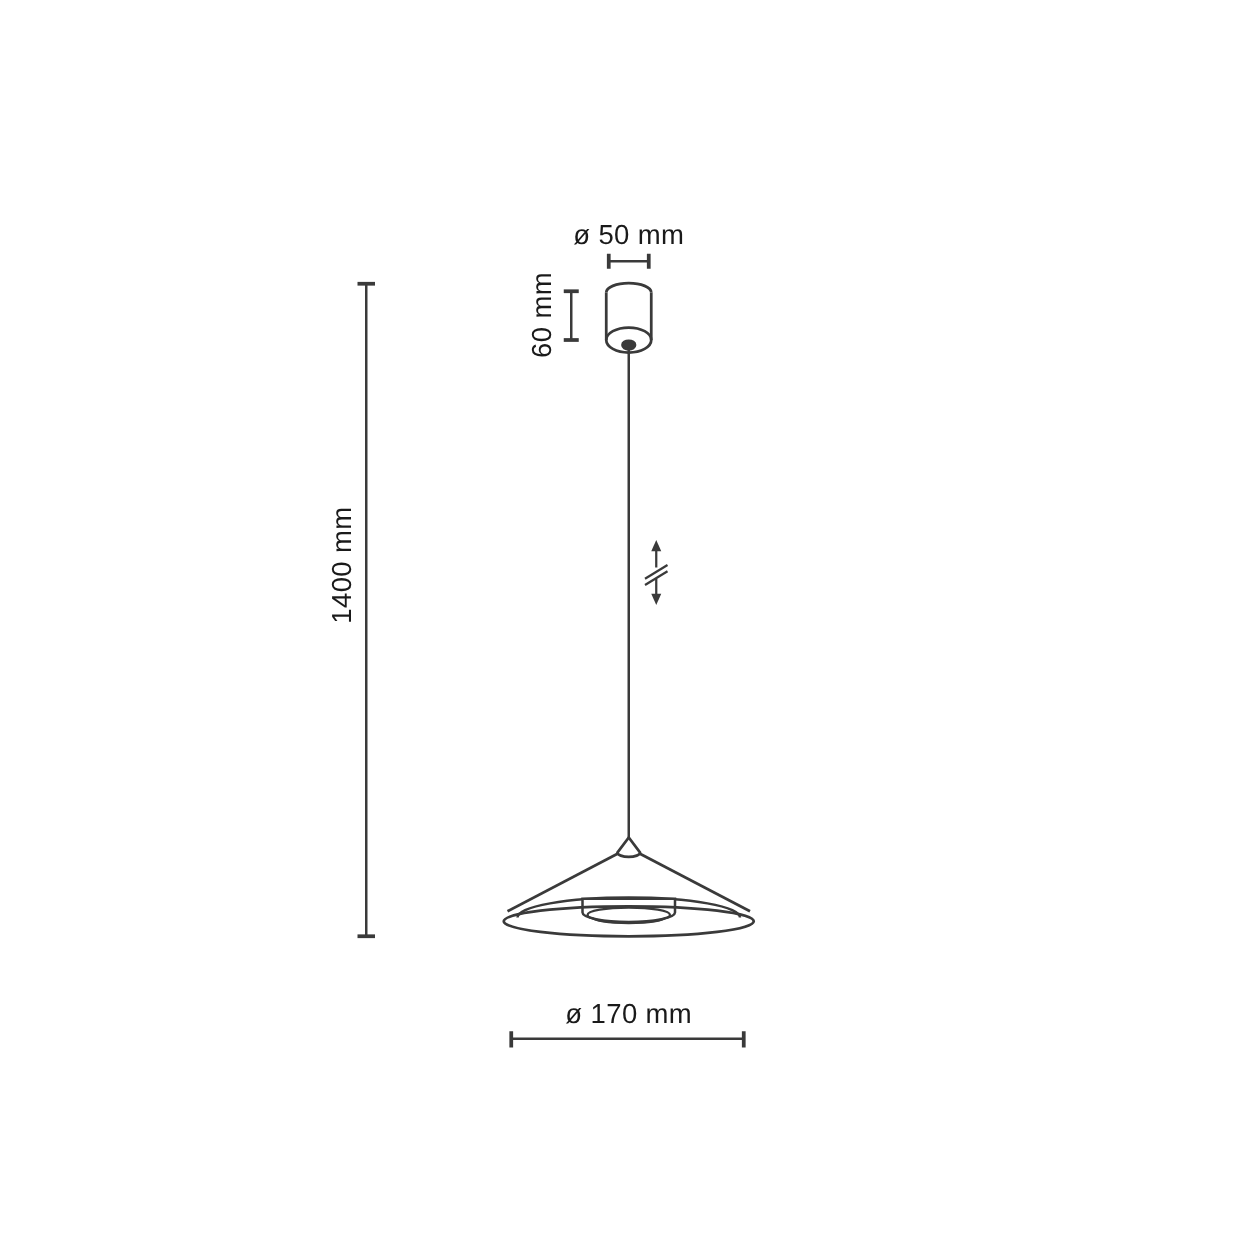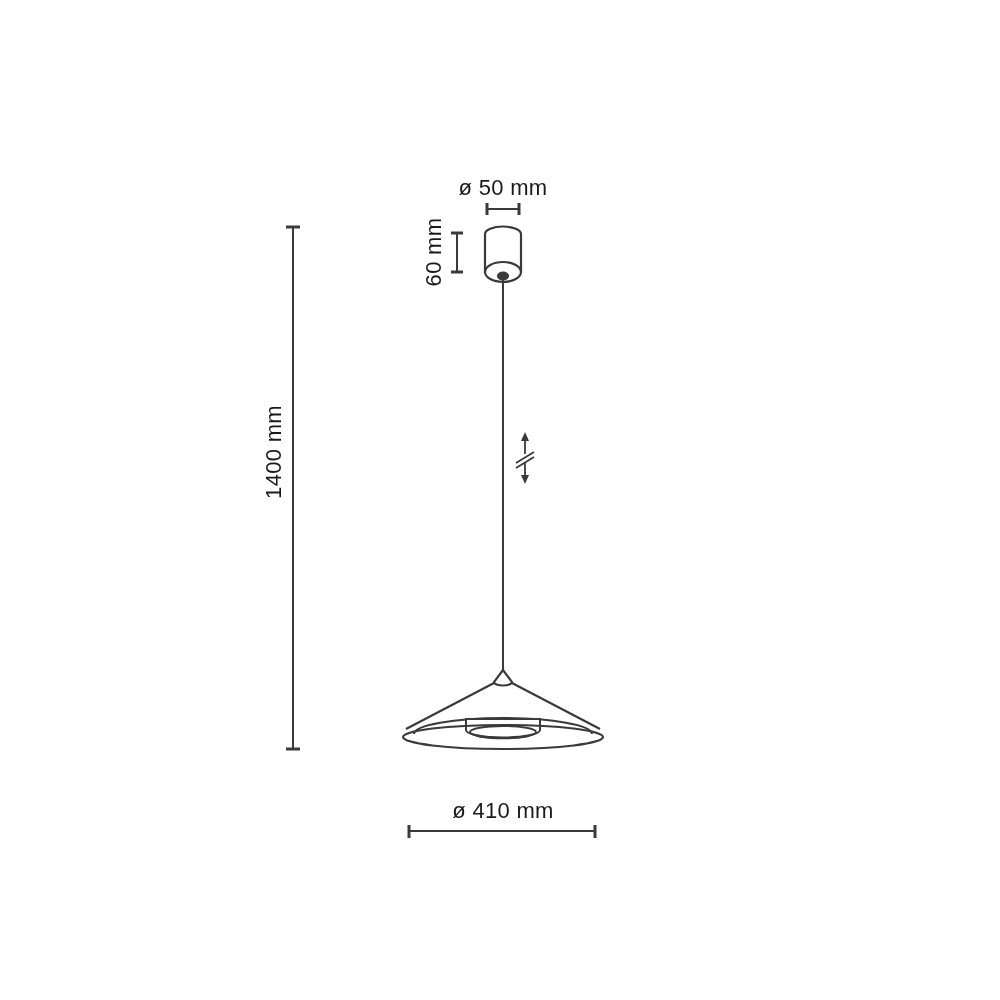--- a/index.html
+++ b/index.html
@@ -101,15 +101,15 @@
       <line x1="595" y1="825" x2="595" y2="838" stroke-width="3"></line>
     </g>
   </svg>
 
   <div class="dim-label" style="left:503px; top:188px;">ø 50 mm</div>
 
   <div class="dim-label vertical" style="left:434px; top:252px;">60 mm</div>
 
   <div class="dim-label vertical" style="left:274px; top:452px;">1400 mm</div>
 
-  <div class="dim-label" style="left:503px; top:811px;">ø 410 mm</div>
+  <div class="dim-label" style="left:503px; top:811px;">ø 170 mm</div>
 
 </div>
 
 </body></html>

